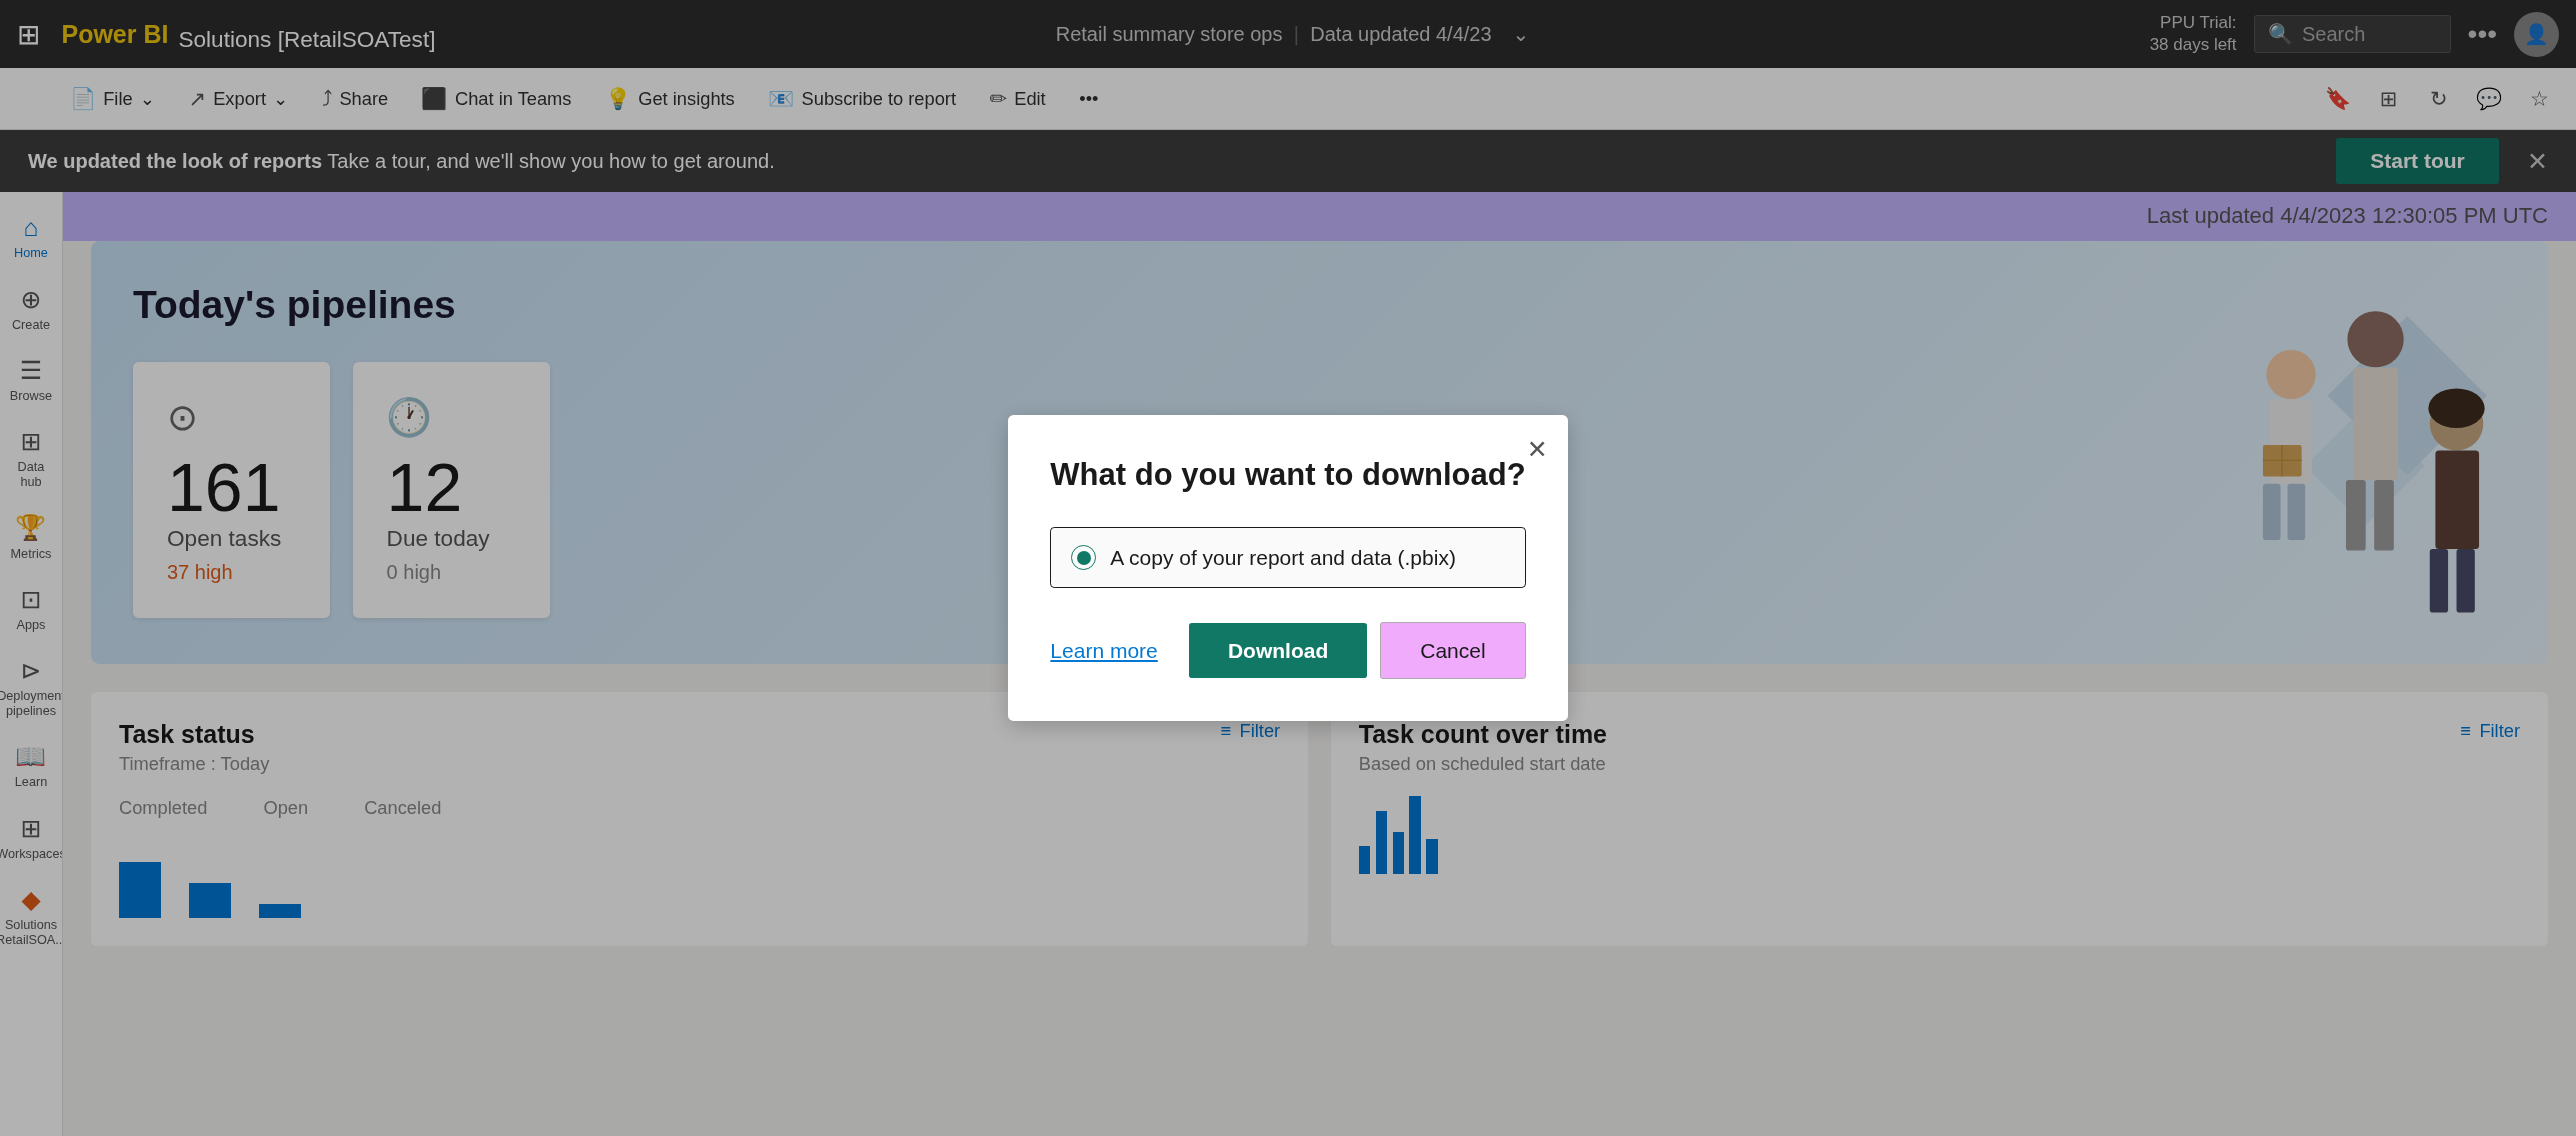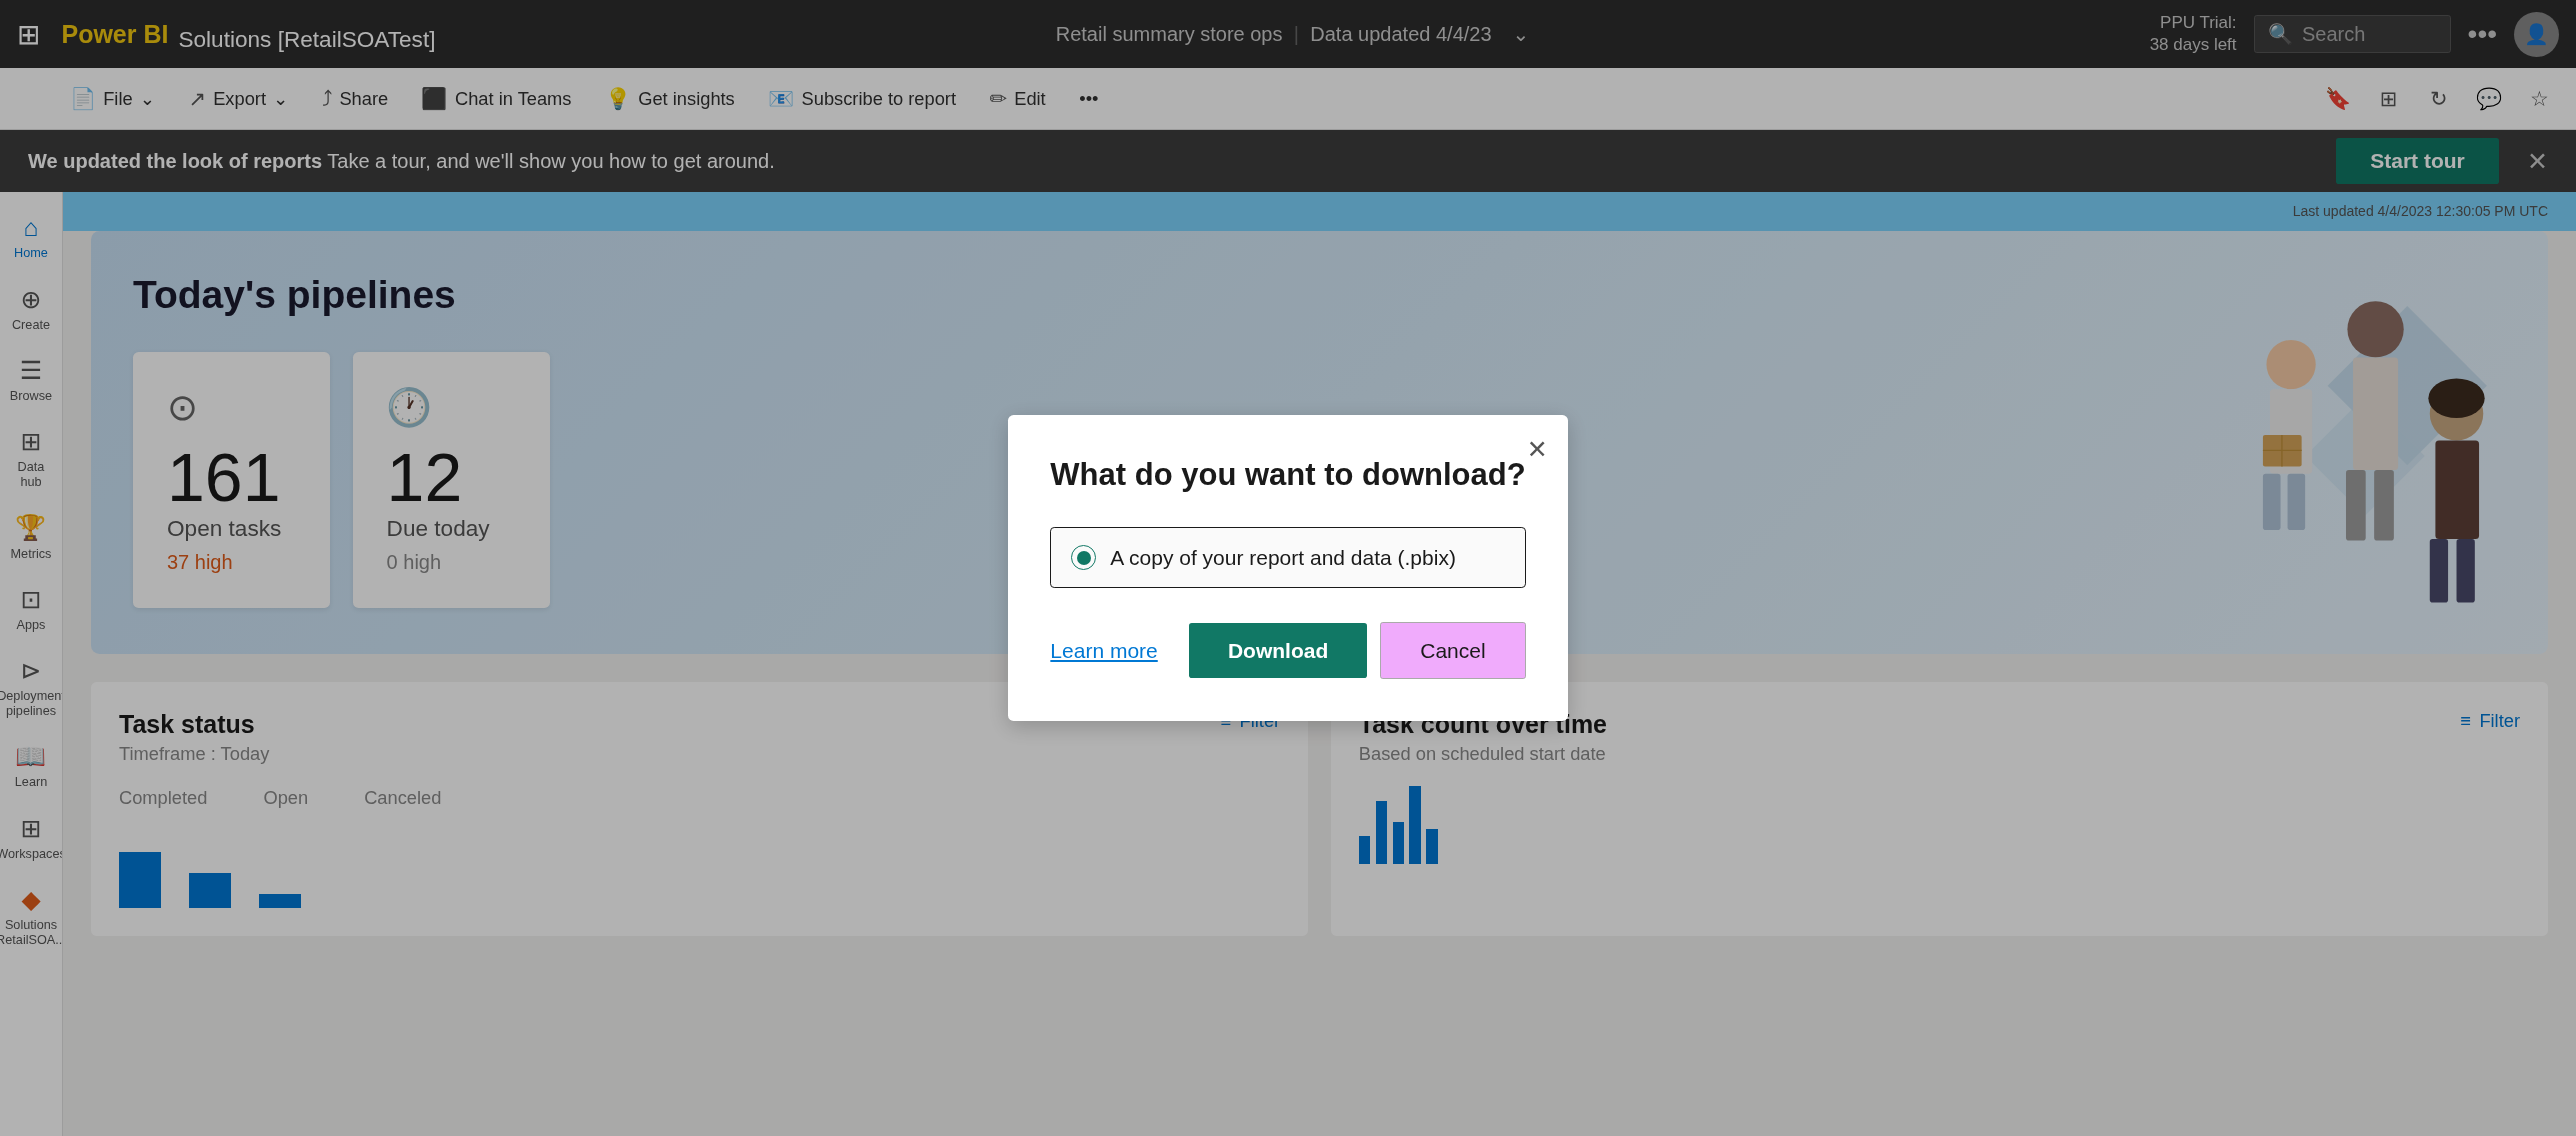--- a/index.html
+++ b/index.html
@@ -206,23 +206,23 @@
 
     
     .main-content {
       flex: 1;
       overflow: auto;
       background: #f3f2f1;
     }
     .last-updated {
       text-align: right;
       padding: 11.3px 28px;
-      font-size: 14px;
+      font-size: 22px;
       color: #555;
-      background: #7dd3fc;
+      background: #c4b5fd;
     }
 
     
     .highlights {
       margin: 0 28px 28px 28px;
       background: linear-gradient(135deg, #c8e0f4 0%, #d6eaf8 50%, #e8f4fd 100%);
       border-radius: 8.5px;
       padding: 42px;
       position: relative;
       min-height: 423px;

